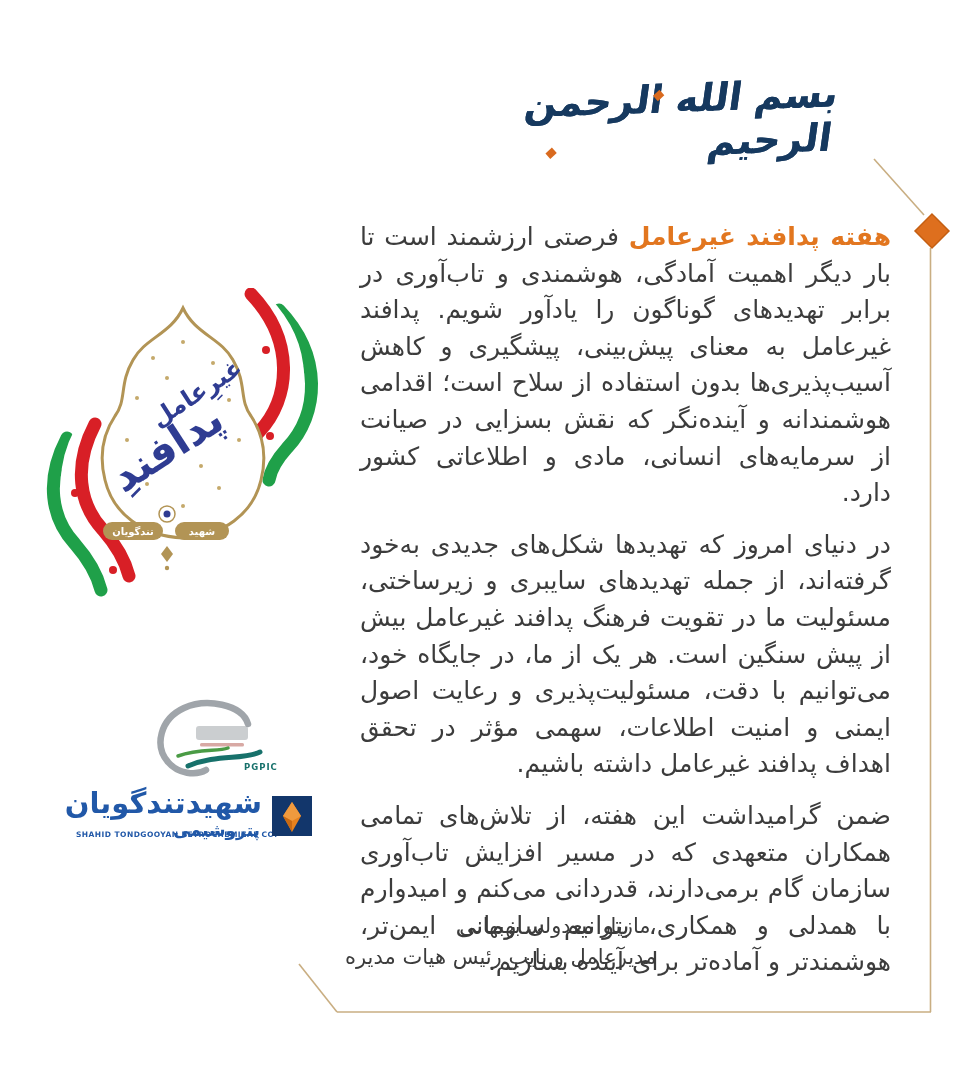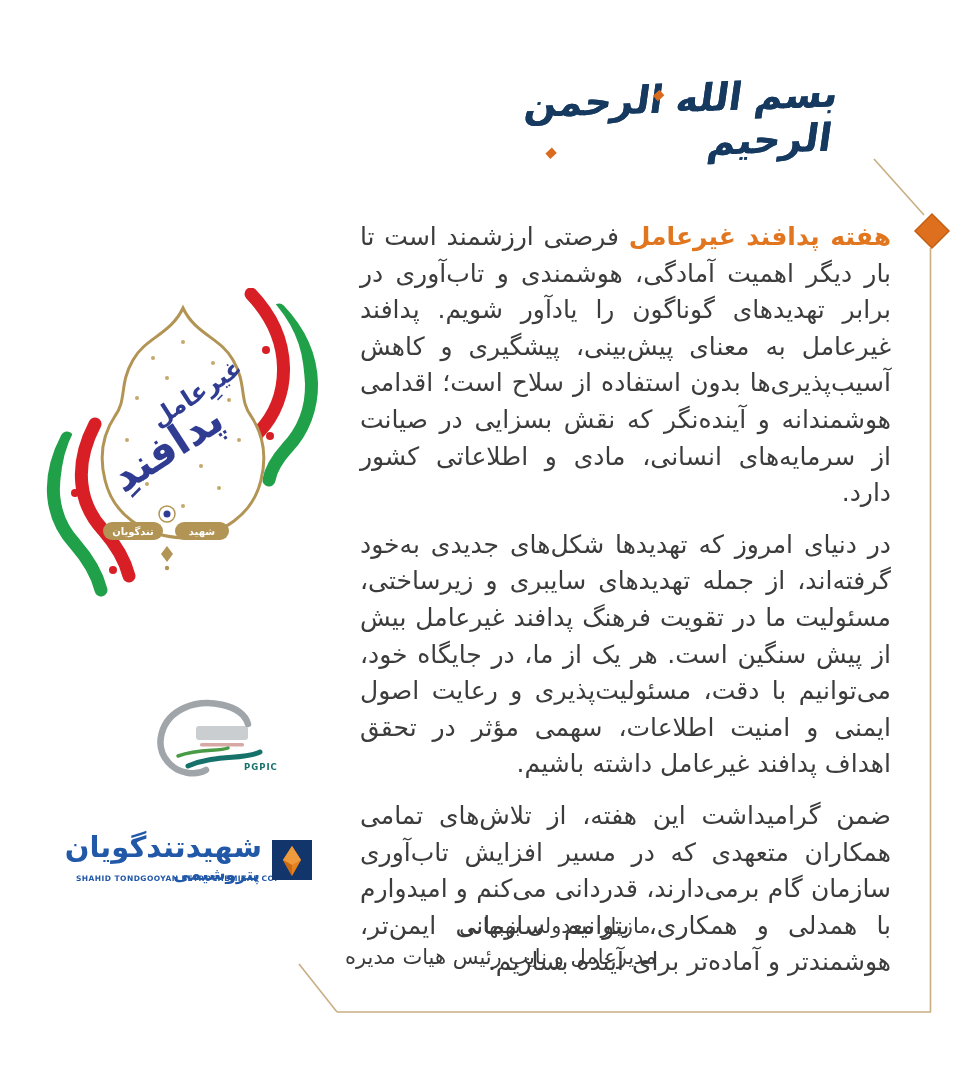--- a/index.html
+++ b/index.html
@@ -36,21 +36,21 @@
     direction:rtl;text-align:left;
     color:#3C3C3C;font-size:21px;line-height:31px;
   }
   .signature .sig-name{display:block;text-align:center;}
   .signature .sig-title{display:block;}
   
   .emblem{position:absolute;left:33px;top:288px;width:292px;height:332px;}
   
   .pgpic{position:absolute;left:148px;top:696px;width:140px;height:88px;}
   
-  .tond{position:absolute;left:72px;top:790px;width:240px;height:66px;margin-top:44px;}
+  .tond{position:absolute;left:72px;top:790px;width:240px;height:66px;}
   .tond .sq{position:absolute;right:0;top:6px;width:40px;height:40px;background:#12366B;}
   .tond .wordmark{
     position:absolute;right:50px;top:-4px;width:190px;direction:rtl;text-align:center;
     color:#2158A8;font-size:29px;font-weight:bold;letter-spacing:0.5px;white-space:nowrap;
   }
   .tond .cap-en{
     position:absolute;left:4px;top:40px;color:#2158A8;font-size:7.5px;font-weight:bold;
     letter-spacing:0.45px;white-space:nowrap;
   }
   .tond .cap-fa{

